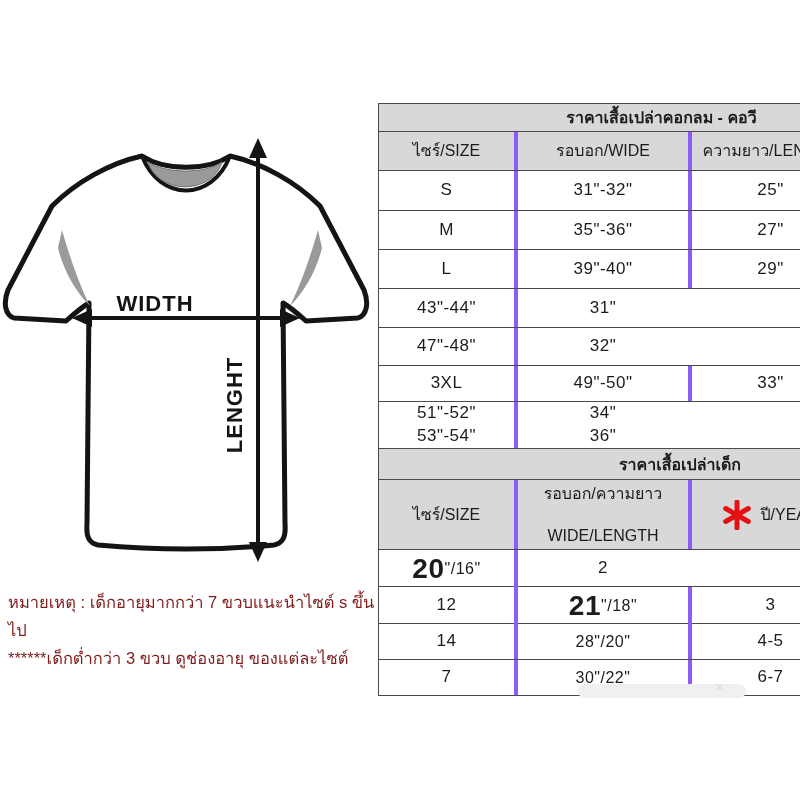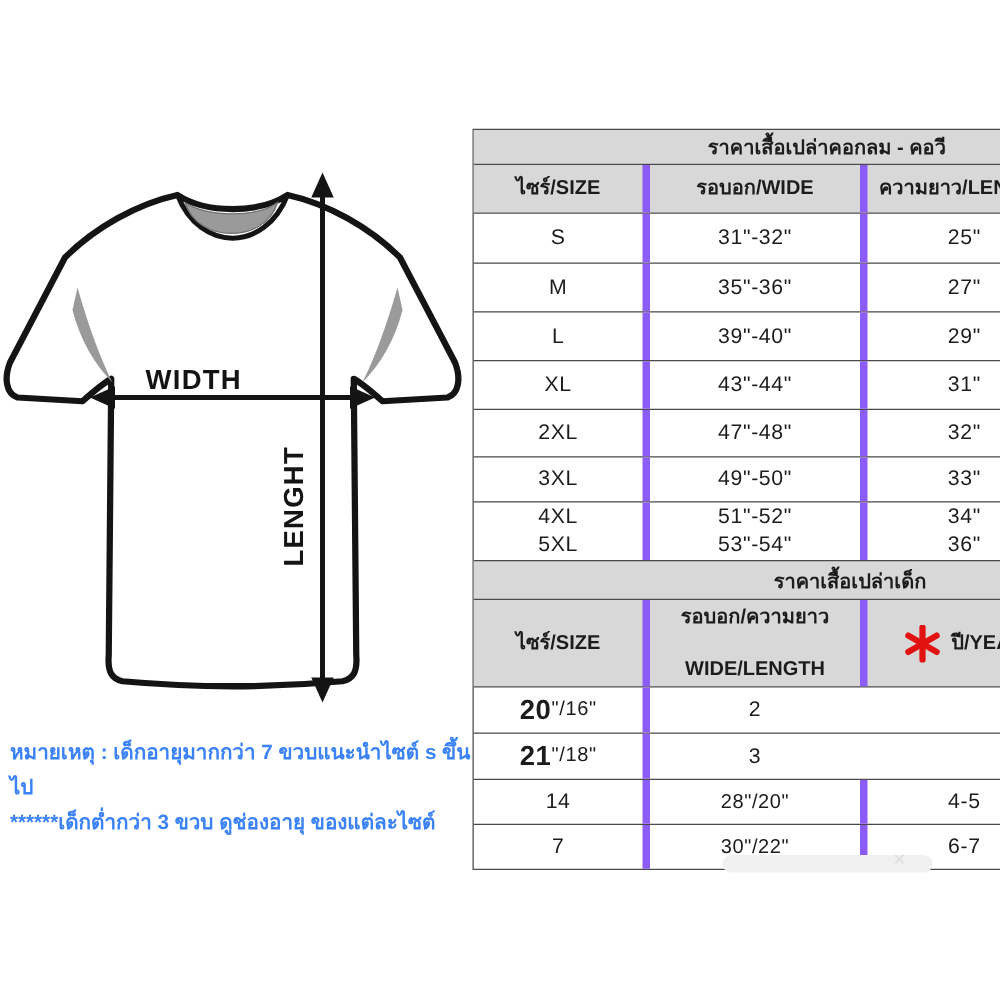--- a/index.html
+++ b/index.html
@@ -14,37 +14,37 @@
   
   .chart{
     position:absolute;left:378px;top:103px;width:470px;
     border:1px solid #4a4a4a;background:#fff;
     box-sizing:content-box;
   }
   .trow{display:grid;grid-template-columns:135px 174px 1fr;box-sizing:border-box;}
   .trow + .trow{border-top:1px solid #4a4a4a;}
   .cell{display:flex;align-items:center;justify-content:center;text-align:center;
         white-space:pre-line;line-height:1.35;}
-  .cell + .cell{border-left:6px solid #8b5cf6;}
+  .cell + .cell{border-left:4px solid #8b5cf6;}
   .grey{background:#d8d8d8;}
   .titlebar{display:flex;align-items:center;justify-content:center;box-sizing:border-box;
             font-weight:bold;font-size:16px;}
-  .headcell{font-weight:bold;font-size:16px;}
+  .headcell{font-weight:normal;font-size:16px;}
   .val{font-size:17px;letter-spacing:0.5px;}
   .sizeval{font-size:17px;letter-spacing:0.5px;}
-  .kid-wide-big{font-weight:bold;font-size:22px;letter-spacing:0.5px;}
+  .kid-wide-big{font-weight:bold;font-size:28px;letter-spacing:0.5px;}
   .kid-wide-rest{font-size:16px;letter-spacing:0.5px;}
   .kid-head-col2{display:flex;flex-direction:column;gap:20px;justify-content:center;}
   .kid-head-col2 span{display:block;}
   .year-head{display:flex;align-items:center;justify-content:center;gap:8px;}
   .asterisk-svg{width:30px;height:30px;flex:0 0 auto;}
   
   .note{
     position:absolute;left:8px;top:588px;width:372px;
-    color:#3b82f6;font-size:16.5px;line-height:28px;font-weight:bold;
+    color:#7f1d1d;font-size:16.5px;line-height:28px;font-weight:normal;
   }
   
   .blob{
     position:absolute;left:578px;top:684px;width:168px;height:14px;
     background:#f0f0f0;border-radius:7px;z-index:5;
   }
   .blob-x{
     position:absolute;left:714px;top:680px;color:#dedede;font-size:13px;z-index:6;
   }
 </style>
@@ -111,37 +111,33 @@
     <div class="cell sizeval">M</div>
     <div class="cell val">35"-36"</div>
     <div class="cell val">27"</div>
   </div>
   <div class="trow" style="height:39px;">
     <div class="cell sizeval">L</div>
     <div class="cell val">39"-40"</div>
     <div class="cell val">29"</div>
   </div>
   <div class="trow" style="height:39px;">
-    <div class="cell sizeval">XL</div>
     <div class="cell val">43"-44"</div>
     <div class="cell val">31"</div>
   </div>
   <div class="trow" style="height:38px;">
-    <div class="cell sizeval">2XL</div>
     <div class="cell val">47"-48"</div>
     <div class="cell val">32"</div>
   </div>
   <div class="trow" style="height:36px;">
     <div class="cell sizeval">3XL</div>
     <div class="cell val">49"-50"</div>
     <div class="cell val">33"</div>
   </div>
   <div class="trow" style="height:47px;">
-    <div class="cell sizeval">4XL
-5XL</div>
     <div class="cell val">51"-52"
 53"-54"</div>
     <div class="cell val">34"
 36"</div>
   </div>
 
   <div class="trow titlebar grey" style="height:31px;padding-left:132px;">ราคาเสื้อเปล่าเด็ก</div>
 
   <div class="trow grey" style="height:70px;">
     <div class="cell headcell">ไซร์/SIZE</div>
@@ -161,20 +157,21 @@
     </div>
   </div>
 
   <div class="trow" style="height:37px;">
     <div class="cell">
       <span class="kid-wide-big">20</span><span class="kid-wide-rest">"/16"</span>
     </div>
     <div class="cell val">2</div>
   </div>
   <div class="trow" style="height:37px;">
+    <div class="cell sizeval">12</div>
     <div class="cell">
       <span class="kid-wide-big">21</span><span class="kid-wide-rest">"/18"</span>
     </div>
     <div class="cell val">3</div>
   </div>
   <div class="trow" style="height:36px;">
     <div class="cell sizeval">14</div>
     <div class="cell">
       <span class="kid-wide-big"></span><span class="kid-wide-rest">28"/20"</span>
     </div>

